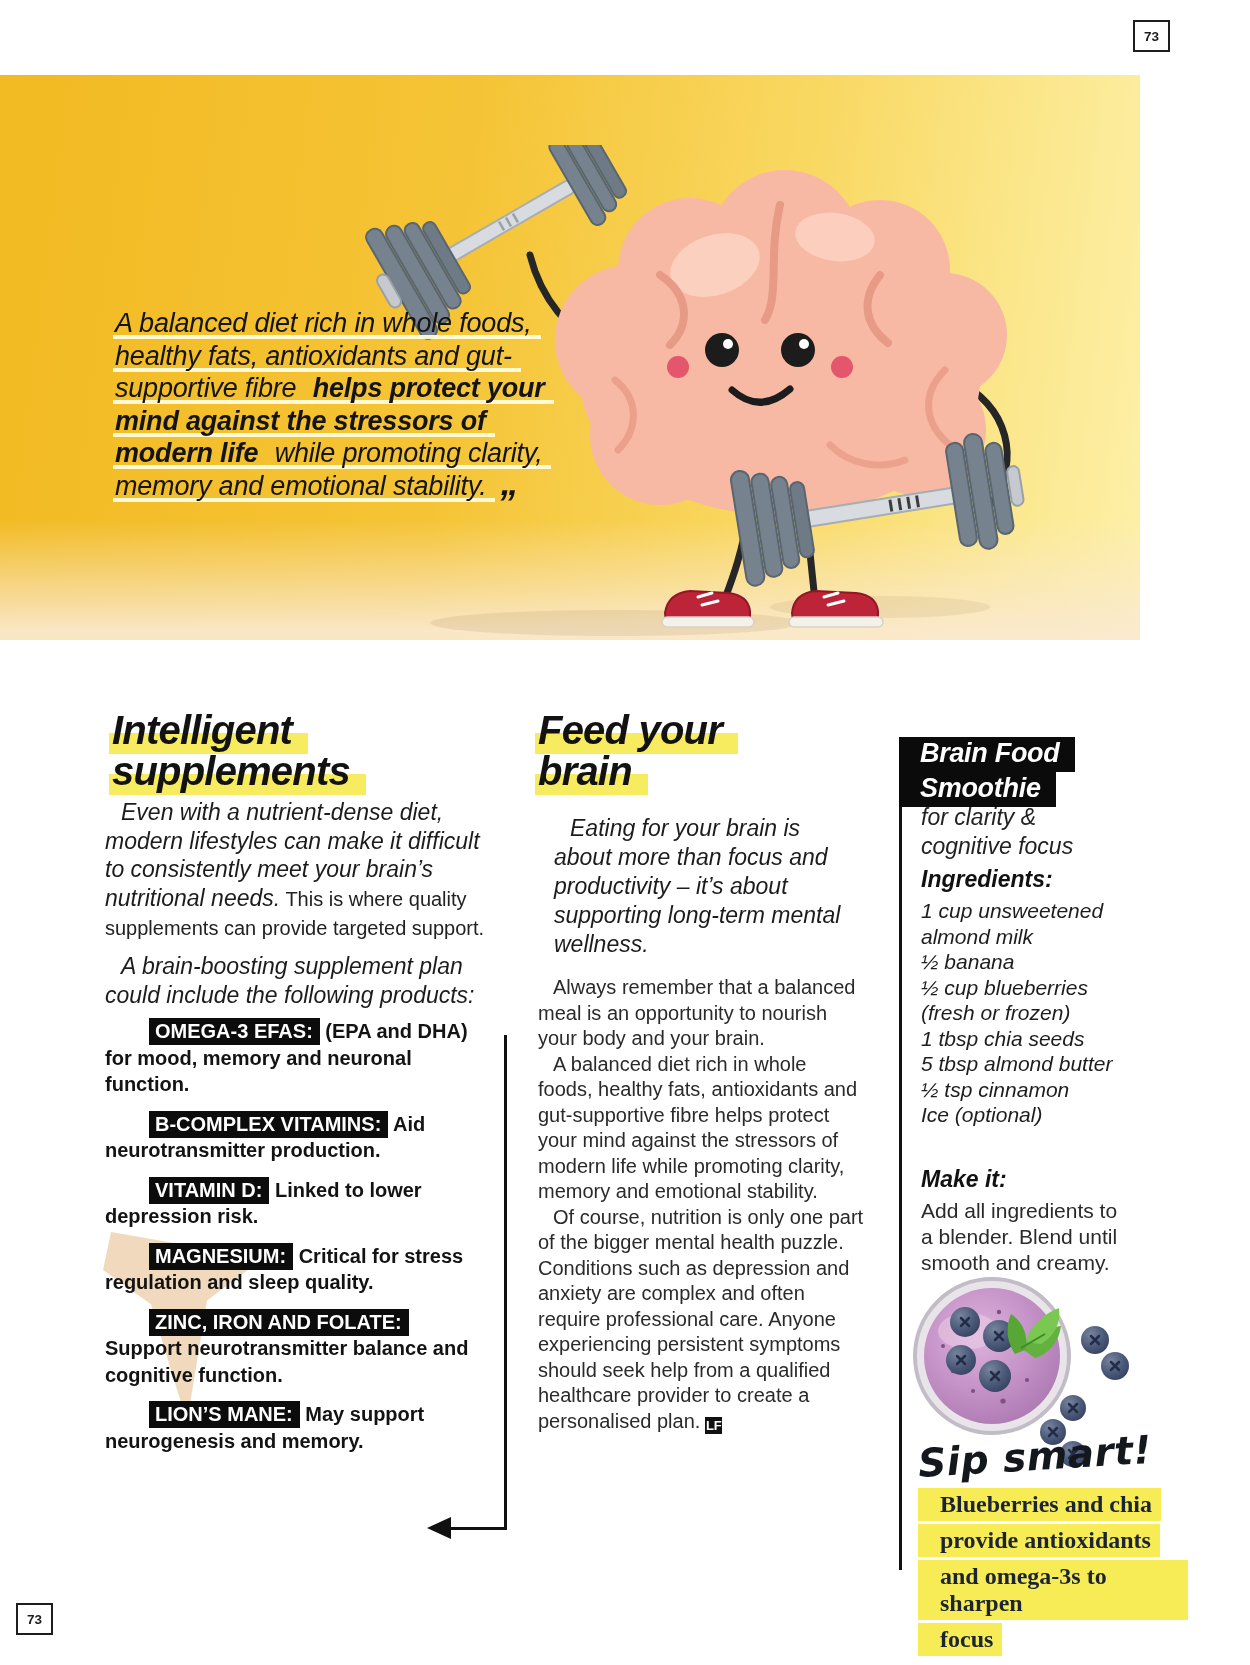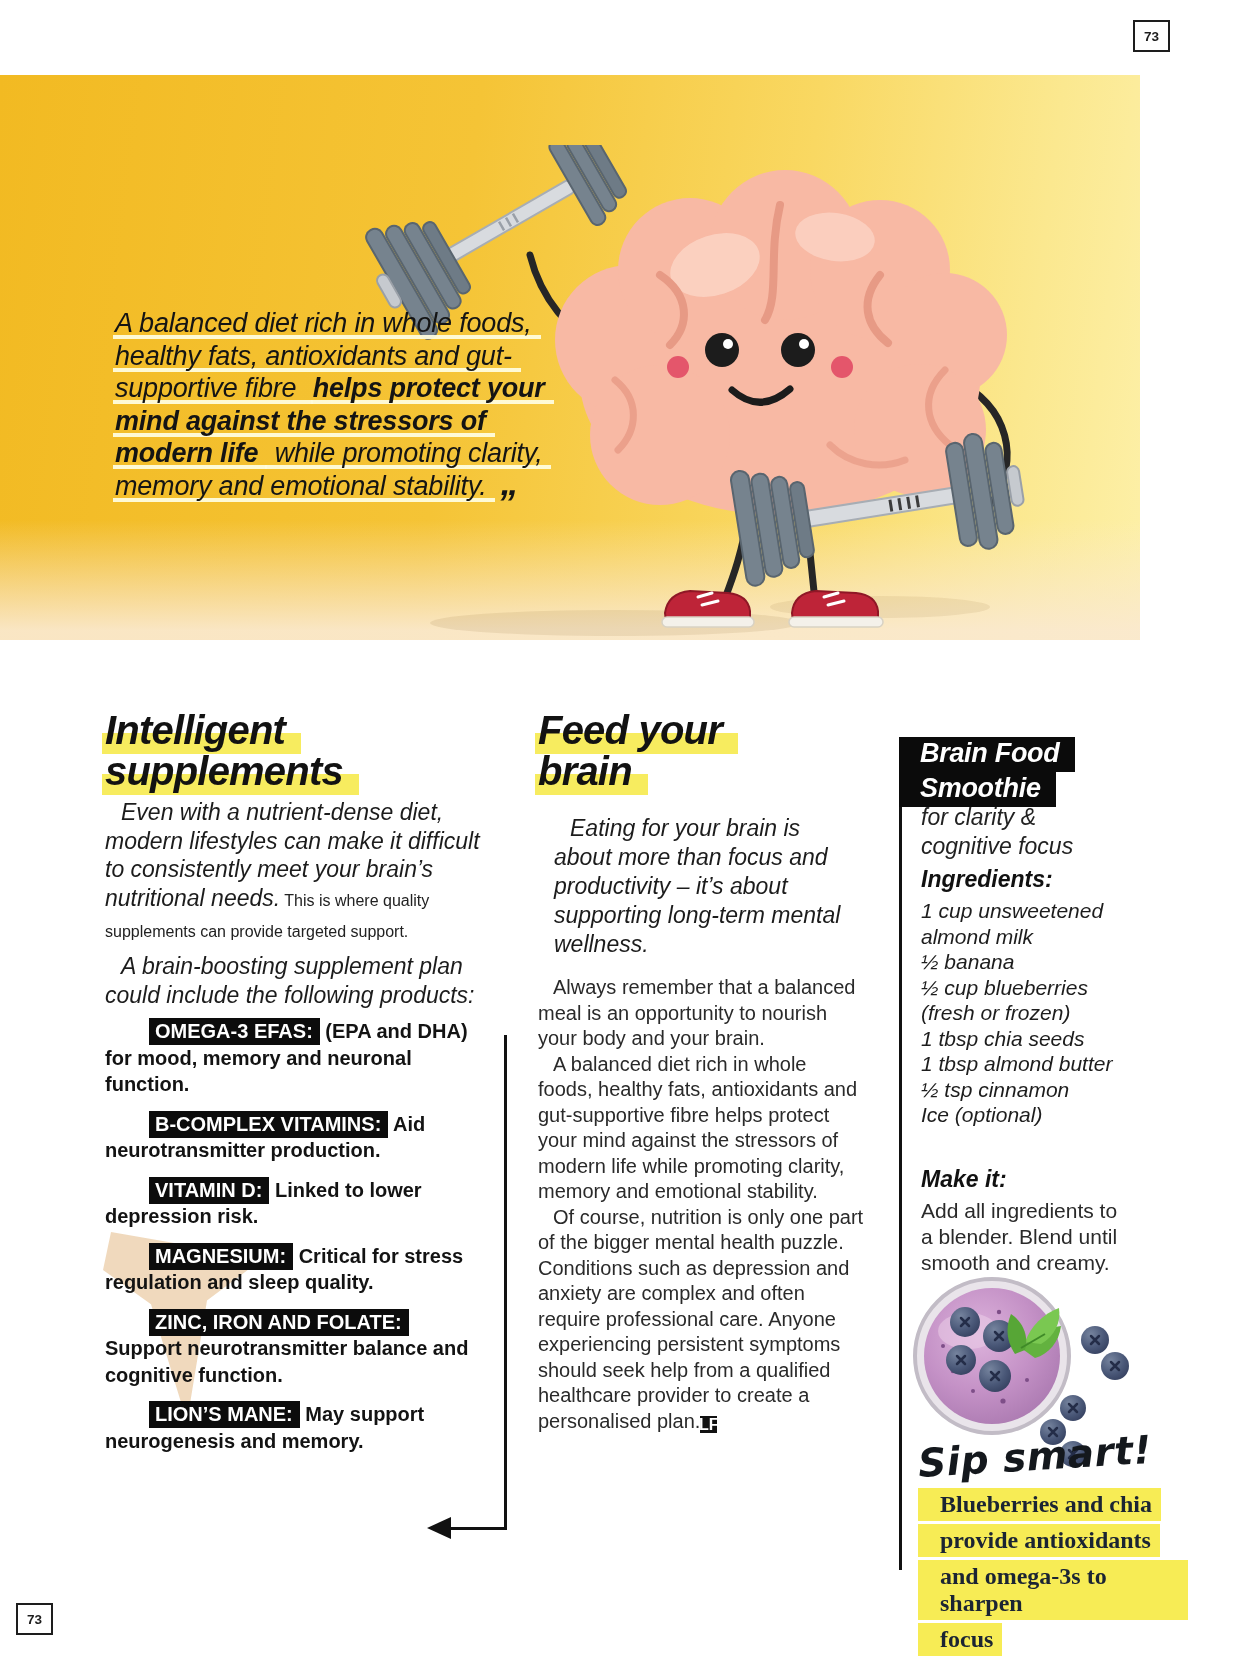--- a/index.html
+++ b/index.html
@@ -41,26 +41,26 @@
 
   
   .colhead {
     position:absolute; font-style:italic; font-weight:600; font-size:40px; line-height:41px;
     color:#121212; letter-spacing:-0.8px;
   }
   .colhead .hl {
     background:linear-gradient(to top, #F7EC5F 0 46%, rgba(247,236,95,0) 46%);
     padding:0 16px 2px 3px; margin-left:-3px;
   }
-  .c1-head { left:105px; top:710px; }
+  .c1-head { left:112px; top:710px; }
   .c2-head { left:538px; top:710px; }
 
   .c1-intro { position:absolute; left:105px; top:798px; width:398px;
     font-style:italic; font-size:23px; line-height:28.5px; font-weight:500; color:#1c1c1c; text-indent:16px;}
-  .c1-intro .roman { font-style:normal; font-weight:400; font-size:16px; color:#222; }
+  .c1-intro .roman { font-style:normal; font-weight:400; font-size:20px; color:#222; }
   .c1-plan { position:absolute; left:105px; top:952px; width:398px;
     font-style:italic; font-size:23px; line-height:28.5px; font-weight:500; color:#1c1c1c; text-indent:16px;}
 
   .supps { position:absolute; left:105px; top:1018px; width:392px; }
   .supp-item { margin-bottom:13px; font-size:20px; line-height:26.5px; font-weight:700; color:#131313; }
   .supp-label { background:#0c0c0c; color:#ffffff; padding:2px 7px 3px 6px;margin-left:44px; }
   .supp-text.block { display:block; }
 
   .tan-arrow {
     position:absolute; left:103px; top:1232px; width:200px; height:190px; opacity:0.65;
@@ -68,21 +68,21 @@
   }
   .divider-v { position:absolute; left:504px; top:1035px; width:3px; height:494px; background:#111; }
   .divider-h { position:absolute; left:450px; top:1527px; width:57px; height:3px; background:#111; }
   .divider-arrow { position:absolute; left:427px; top:1517px; width:0; height:0;
     border-top:11px solid transparent; border-bottom:11px solid transparent; border-right:24px solid #111; }
 
   .c2-body { position:absolute; left:538px; top:798px; width:328px; }
   .c2-intro { font-style:italic; font-size:23px; line-height:29px; font-weight:500; color:#1c1c1c; text-indent:16px; margin:16px; }
   .c2-para { font-size:20px; line-height:25.5px; font-weight:400; color:#2a2a2a; text-indent:15px; margin:0; }
   .lf-mark { display:inline-flex; align-items:center; justify-content:center; width:17px; height:17px;
-    background:#111; color:#fff; font-size:16px; font-weight:700; vertical-align:-2px; text-indent:0;text-align:right; }
+    background:#111; color:#fff; font-size:13px; font-weight:700; margin-left:5px; vertical-align:-2px; text-indent:0;text-align:right; }
 
   
   .side-rule { position:absolute; left:899px; top:737px; width:3px; height:833px; background:#111; }
   .side-title { position:absolute; left:899px; top:737px; }
   .side-title .trow { display:block; }
   .side-title .tbox {
     display:inline-block; background:#0b0b0b; color:#fff; font-style:italic; font-weight:700;
     font-size:27px; line-height:27px; padding:3px 15px 5px 21px; letter-spacing:-0.3px;
   }
   .side-sub { position:absolute; left:921px; top:803px; width:180px;
@@ -253,21 +253,21 @@
   </div>
 
   <div class="side-sub">for clarity &amp; cognitive focus</div>
 
   <div class="ing-label">Ingredients:</div>
   <div class="ing-list">
     <div>1 cup unsweetened almond milk</div>
     <div>½ banana</div>
     <div>½ cup blueberries (fresh or frozen)</div>
     <div>1 tbsp chia seeds</div>
-    <div>1 tbsp almond butter</div>
+    <div>5 tbsp almond butter</div>
     <div>½ tsp cinnamon</div>
     <div>Ice (optional)</div>
   </div>
 
   <div class="make-label">Make it:</div>
   <div class="make-text">Add all ingredients to a blender. Blend until smooth and creamy.</div>
 
   <svg class="smoothie-svg" viewBox="0 0 242 192">
     <defs>
       <radialGradient id="smoothieGrad" cx="40%" cy="35%" r="75%">

